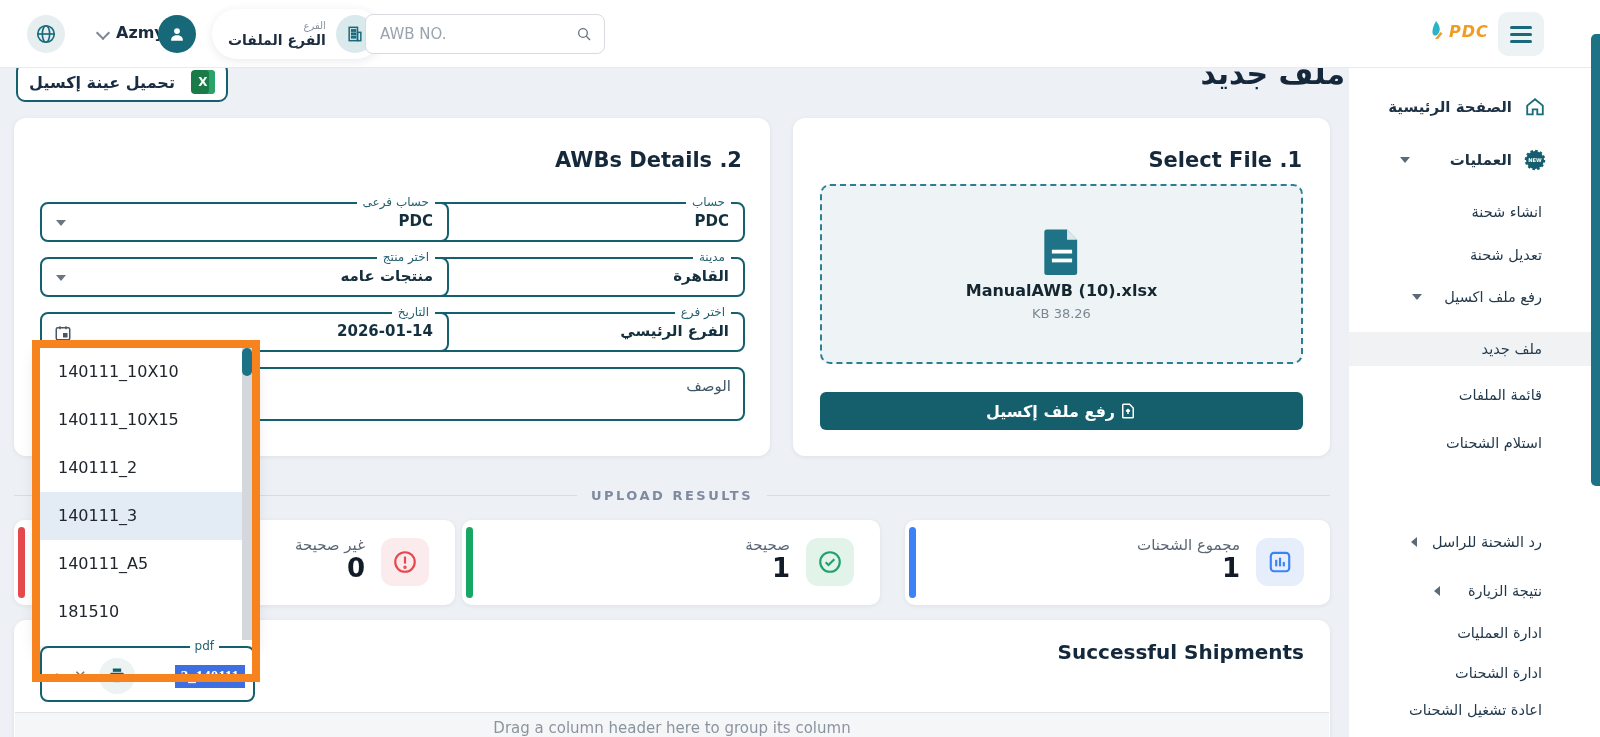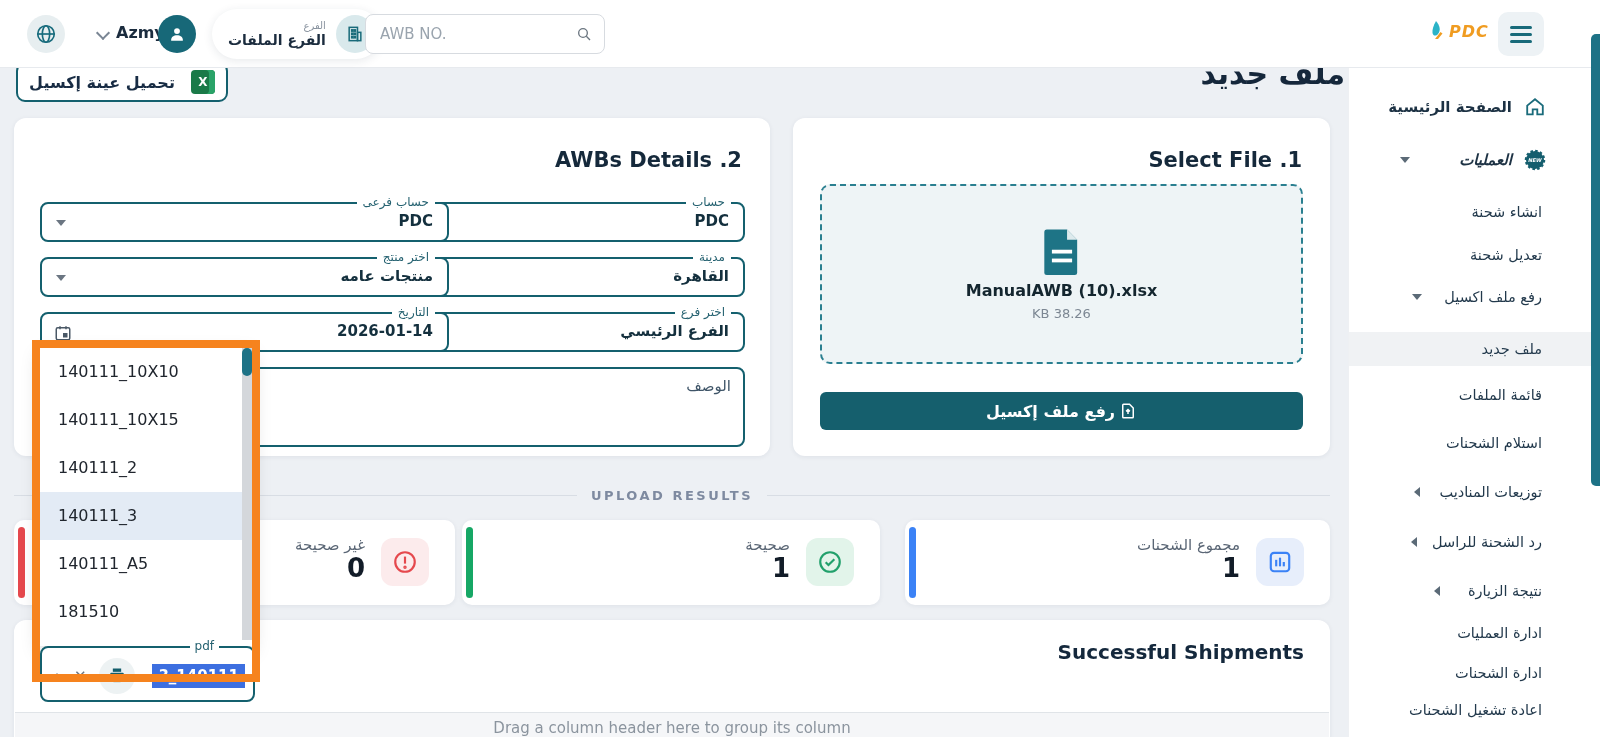--- a/index.html
+++ b/index.html
@@ -29,21 +29,21 @@
   
   .sidebar{position:absolute;right:0;top:68px;width:252px;bottom:0;background:#fff;border-left:1px solid #eef0f3;direction:rtl;z-index:10;}
   .si{position:absolute;right:0;left:0;height:34px;display:flex;align-items:center;direction:rtl;cursor:pointer;}
   .si .nav-ic{position:absolute;right:52px;width:26px;height:26px;display:flex;align-items:center;justify-content:center;}
   .si .nav-lb{position:absolute;right:88px;font-size:15px;color:#1d3244;font-weight:600;white-space:nowrap;}
   .si.sub .nav-lb{right:58px;font-weight:normal;font-size:14.5px;color:#22394c;}
   .si.active{background:#f0f2f4;}
   .car{position:absolute;width:0;height:0;}
   .car.down{border-left:5px solid transparent;border-right:5px solid transparent;border-top:6px solid #5b6a77;}
   .car.left{border-top:5px solid transparent;border-bottom:5px solid transparent;border-right:6px solid #5b6a77;}
-  .si0{top:22px;margin-left:36px;}.si1{top:75px;font-style:italic;}.si2{top:127px;}.si3{top:170px;}.si4{top:212px;}
+  .si0{top:22px;margin-left:36px;}.si1{top:75px;}.si2{top:127px;}.si3{top:170px;}.si4{top:212px;}
   .si5{top:264px;}.si6{top:310px;}.si7{top:358px;}.si8{top:407px;}.si9{top:457px;}
   .si10{top:506px;}.si11{top:548px;}.si12{top:588px;}.si13{top:625px;}
   .si1 .car{right:190px;}.si4 .car{right:178px;}.si8 .car{right:180px;}.si9 .car{right:183px;}.si10 .car{right:160px;}
   .scroll-thumb{position:absolute;right:0;top:34px;width:9px;height:452px;background:#1d7286;border-radius:5px 0 0 5px;z-index:60;}
 
   
   .page-title{position:absolute;top:56px;right:255px;font-size:30px;font-weight:bold;color:#15273b;direction:rtl;}
   .sample-btn{position:absolute;left:16px;top:62px;width:212px;height:40px;background:#fff;border:2px solid #14606e;border-radius:9px;display:flex;align-items:center;justify-content:center;gap:16px;cursor:pointer;}
   .sample-btn .lb{font-size:16px;font-weight:bold;color:#182c44;}
   .xls-ic{width:24px;height:24px;border-radius:4px;background:#1a7a48;position:relative;display:flex;align-items:center;justify-content:center;box-shadow:inset -6px 0 0 #2aa368;}
@@ -56,21 +56,21 @@
   .card-title{position:absolute;top:30px;right:28px;font-size:21px;font-weight:bold;color:#15293b;direction:ltr;}
 
   
   .field{position:absolute;height:40px;border:2px solid #14606e;border-radius:8px;background:#fff;}
   .field .flabel{position:absolute;top:-9px;right:12px;background:#fff;padding:0 6px;font-size:12px;color:#246170;direction:rtl;white-space:nowrap;}
   .field .fvalue{position:absolute;right:14px;top:8px;font-size:15px;font-weight:600;color:#14303e;direction:rtl;white-space:nowrap;}
   .sel-caret{position:absolute;left:14px;top:16px;width:0;height:0;border-left:5px solid transparent;border-right:5px solid transparent;border-top:6px solid #6b7682;}
   .f-r{left:386px;width:345px;text-decoration:underline;}
   .f-l{left:26px;width:409px;}
   .frow0{top:84px;}.frow1{top:139px;}.frow2{top:194px;}
-  .desc-box{position:absolute;left:26px;top:249px;width:705px;height:80px;border:2px solid #14606e;border-radius:8px;background:#fff;}
+  .desc-box{position:absolute;left:26px;top:249px;width:705px;height:54px;border:2px solid #14606e;border-radius:8px;background:#fff;}
   .desc-box .ph{position:absolute;top:8px;right:12px;font-size:15px;color:#3f5568;direction:rtl;}
 
   
   .dropzone{position:absolute;left:27px;top:66px;width:483px;height:180px;border:2px dashed #2a7f90;border-radius:10px;background:#eef4f6;display:flex;flex-direction:column;align-items:center;justify-content:center;gap:6px;}
   .file-name{font-size:16px;font-weight:bold;color:#14262f;direction:ltr;}
   .file-size{font-size:13px;color:#7c8793;direction:ltr;}
   .upload-btn{position:absolute;left:27px;top:274px;width:483px;height:38px;background:#155f6d;border-radius:6px;display:flex;align-items:center;justify-content:center;gap:4px;cursor:pointer;direction:rtl;}
   .upload-btn .lb{color:#fff;font-size:16px;font-weight:bold;}
 
   
@@ -103,21 +103,21 @@
   .dd-thumb{position:absolute;right:0;top:0;width:10px;height:28px;border-radius:5px;background:#1d7286;}
   .orange-frame{position:absolute;left:32px;top:340px;width:228px;height:342px;border:8px solid #f6831e;z-index:50;pointer-events:none;}
 
   
   .combo{position:absolute;left:40px;top:646px;width:215px;height:56px;background:#fff;border:2px solid #14606e;border-radius:8px;z-index:42;}
   .combo .clabel{position:absolute;top:-9px;right:34px;background:#fff;padding:0 5px;font-size:12px;color:#246170;}
   .combo-row{position:absolute;left:10px;right:8px;top:10px;display:flex;align-items:center;gap:12px;}
   .caret-up{width:0;height:0;border-left:5px solid transparent;border-right:5px solid transparent;border-bottom:6px solid #6b7682;}
   .x-ic{font-size:15px;color:#6b7682;line-height:1;}
   .printer-wrap{width:36px;height:36px;border-radius:50%;background:#edf2f3;display:flex;align-items:center;justify-content:center;}
-  .combo-val{margin-left:auto;background:#3d6fe0;color:#fff;font-size:15px;font-weight:bold;padding:3px 6px;direction:ltr;}
+  .combo-val{margin-left:auto;background:#3d6fe0;color:#fff;font-size:15px;font-weight:bold;padding:3px 6px;direction:ltr;font-family:Liberation Serif, serif;}
 </style>
 </head>
 <body>
 
 <div class="stage">
 
   <div class="topbar">
     <div class="circle-btn globe-btn">
       <svg width="22" height="22" viewBox="0 0 24 24" fill="none" stroke="#176b7c" stroke-width="1.8">
           <circle cx="12" cy="12" r="9"></circle>
@@ -203,24 +203,20 @@
     </div>
     <div class="si si5 sub active">
         <span class="nav-lb">ملف جديد</span>
       </div>
     <div class="si si6 sub">
         <span class="nav-lb">قائمة الملفات</span>
       </div>
     <div class="si si7 sub">
         <span class="nav-lb">استلام الشحنات</span>
       </div>
-    <div class="si si8 sub">
-      <span class="nav-lb">توزيعات المناديب</span>
-      <span class="car left"></span>
-    </div>
     <div class="si si9 sub">
       <span class="nav-lb">رد الشحنة للراسل</span>
       <span class="car left"></span>
     </div>
     <div class="si si10 sub">
       <span class="nav-lb">نتيجة الزيارة</span>
       <span class="car left"></span>
     </div>
     <div class="si si11 sub">
         <span class="nav-lb">ادارة العمليات</span>

